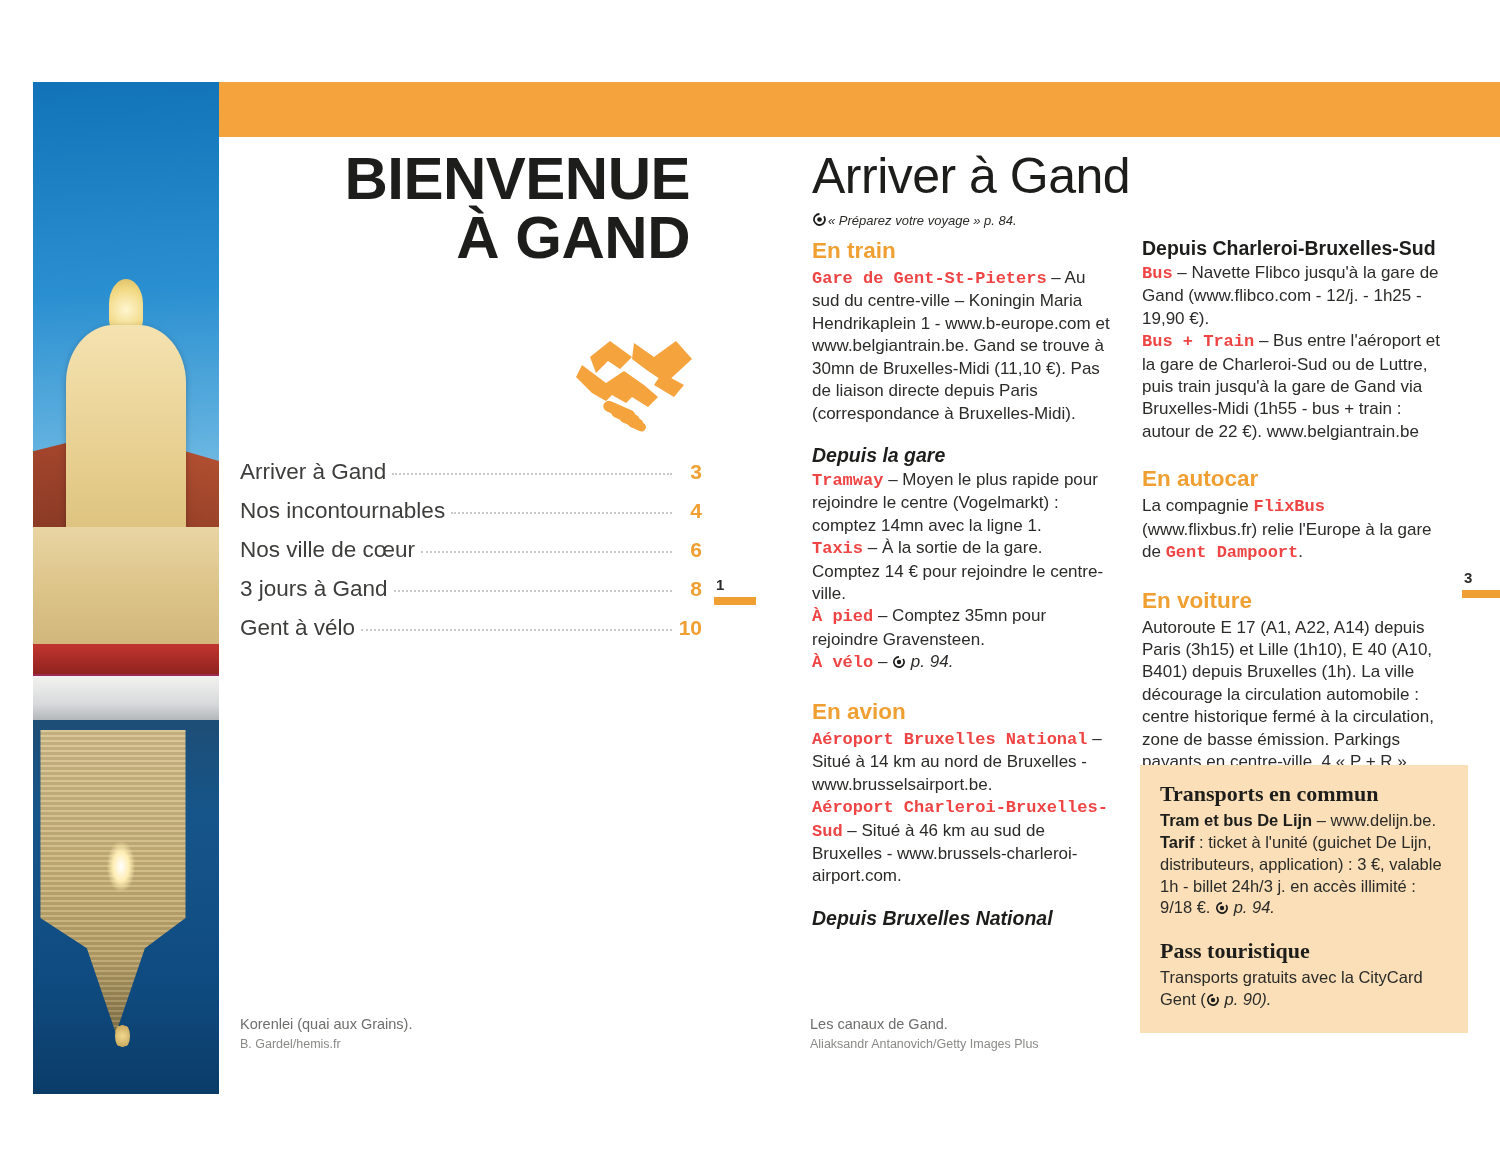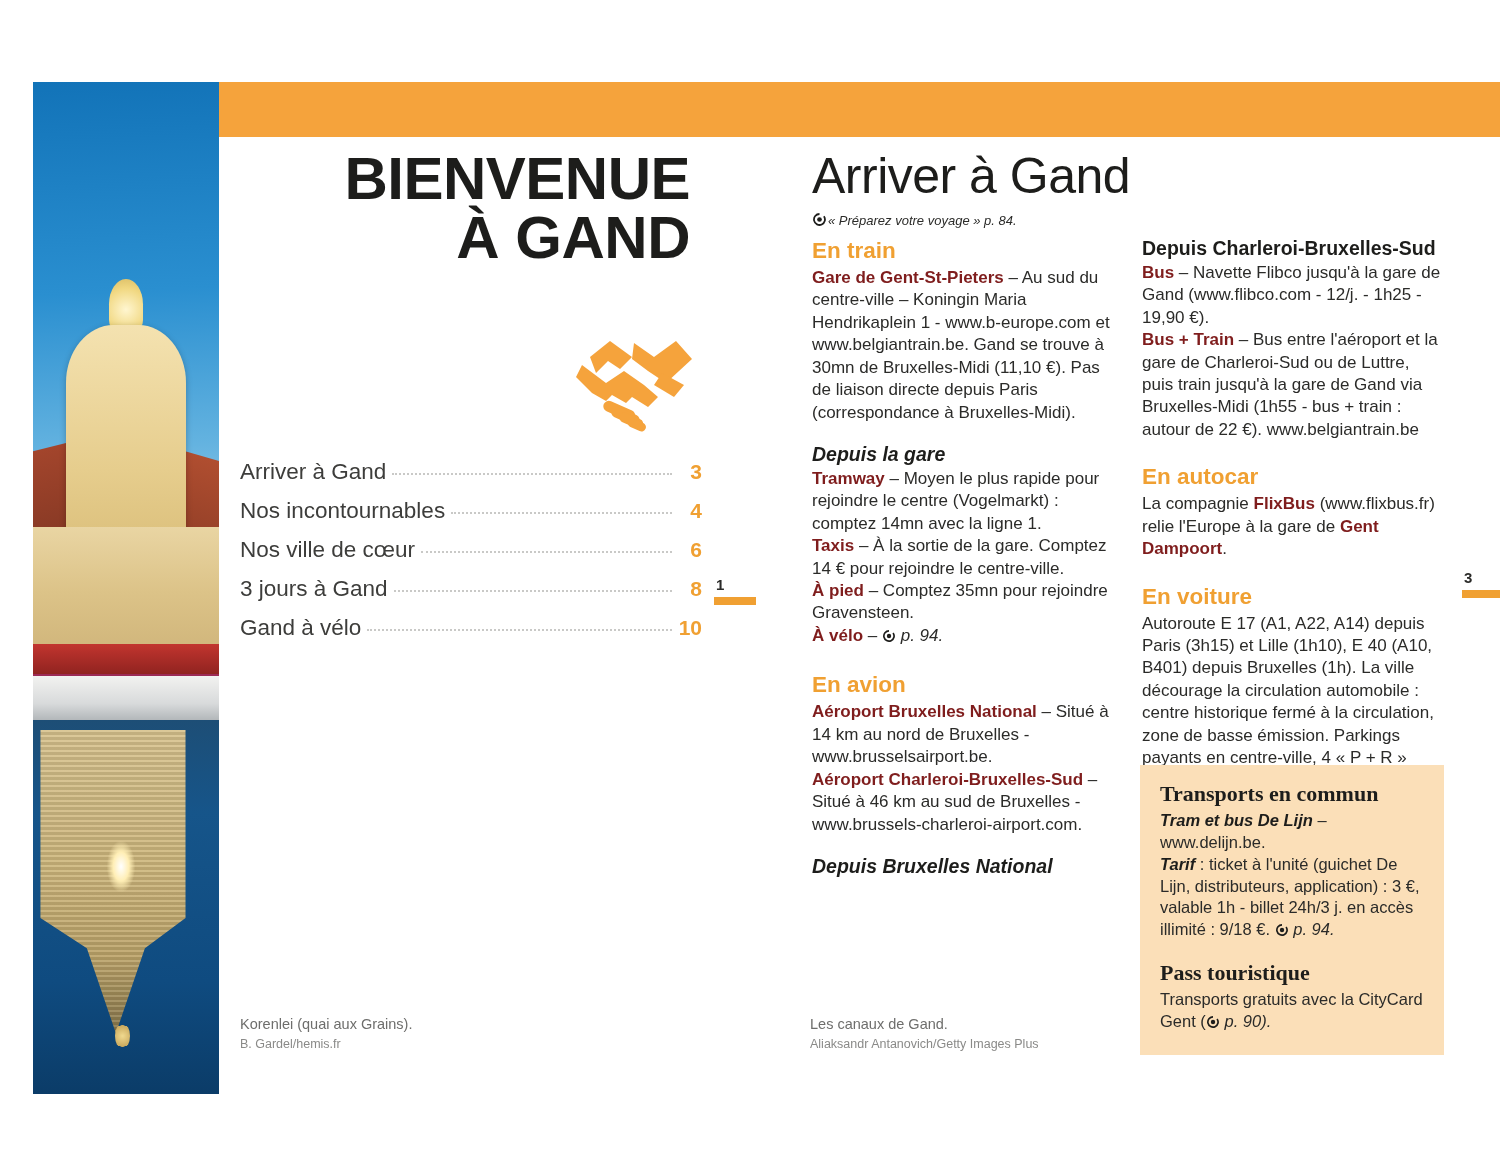--- a/index.html
+++ b/index.html
@@ -170,40 +170,40 @@
   .sec-h.tight{margin-top:22px;}
   .sub-h{
     color:#1d1d1b;font-weight:bold;font-size:19.5px;
     margin:0 0 1px 0;line-height:1.22;
   }
   .sub-h.sp{margin-top:19px;font-style:italic;}
   p.body{
     margin:0 0 0 0;
     font-size:17px;line-height:1.32;color:#2b2b29;font-weight:300;
   }
-  p.body b{font-weight:bold;color:#7f1d1d;}
+  p.body b{font-weight:bold;color:#ef4444;font-family:Liberation Mono, monospace;}
   p.body i{font-style:italic;}
 
   
   .infobox{
-    position:absolute;left:1140px;top:765px;width:304px;
+    position:absolute;left:1140px;top:765px;width:328px;
     background:#fbdfb8;
     padding:16px 18px 20px 20px;
     box-sizing:border-box;
   }
   .ib-title{
     font-family:"Liberation Serif", serif;
     font-weight:bold;font-size:22px;color:#1d1d1b;
     margin:0 0 4px 0;line-height:1.15;
   }
   .ib-title.second{margin-top:17px;}
   .ib-body{
     font-size:16.5px;line-height:1.32;color:#2b2b29;font-weight:300;margin:0;
   }
-  .ib-body b{font-weight:bold;color:#1d1d1b;font-style:italic;}
+  .ib-body b{font-weight:bold;color:#1d1d1b;}
   .ib-body i{font-style:italic;}
 
   
   .xicon{display:inline-block;vertical-align:-2px;}
 </style>
 </head>
 <body>
 
 <div class="spread">
 
@@ -261,21 +261,21 @@
       <span class="toc-label">Nos ville de cœur</span>
       <span class="toc-dots"></span>
       <span class="toc-page">6</span>
     </div>
     <div class="toc-row">
       <span class="toc-label">3 jours à Gand</span>
       <span class="toc-dots"></span>
       <span class="toc-page">8</span>
     </div>
     <div class="toc-row">
-      <span class="toc-label">Gand à vélo</span>
+      <span class="toc-label">Gent à vélo</span>
       <span class="toc-dots"></span>
       <span class="toc-page">10</span>
     </div>
   </div>
 
   <div class="pagemark pm-left">
     <div class="num">1</div>
     <div class="bar"></div>
   </div>
 

